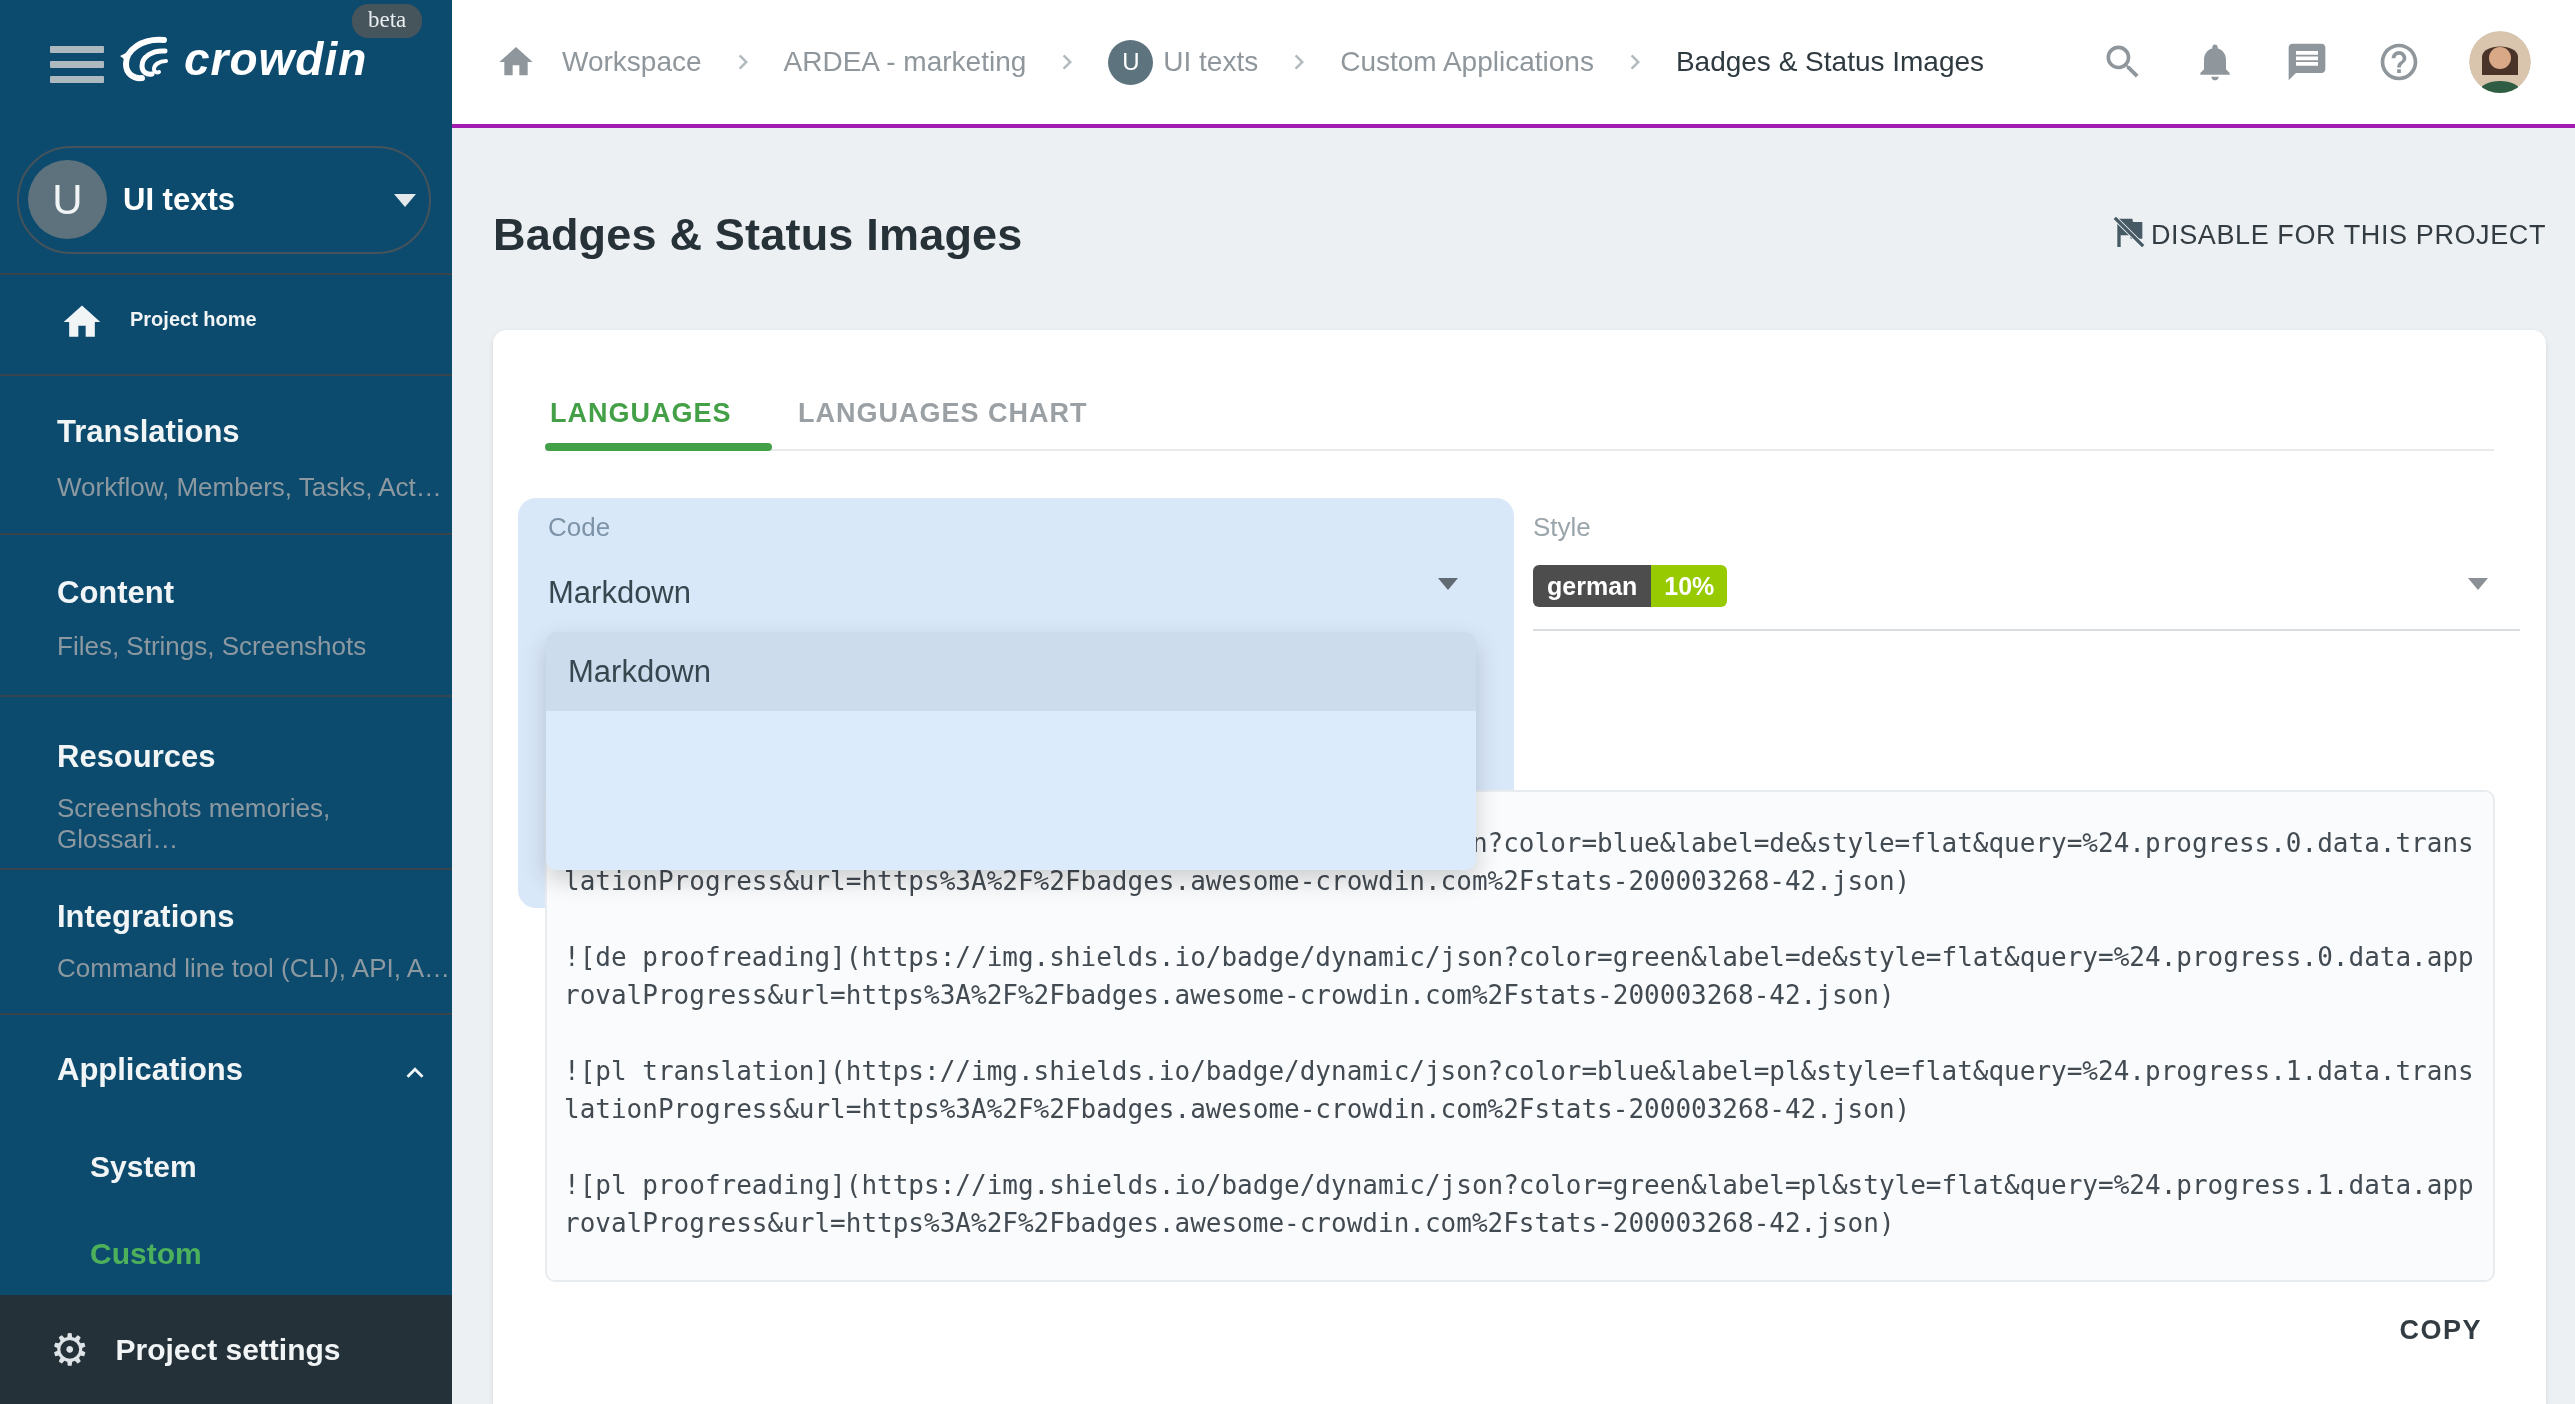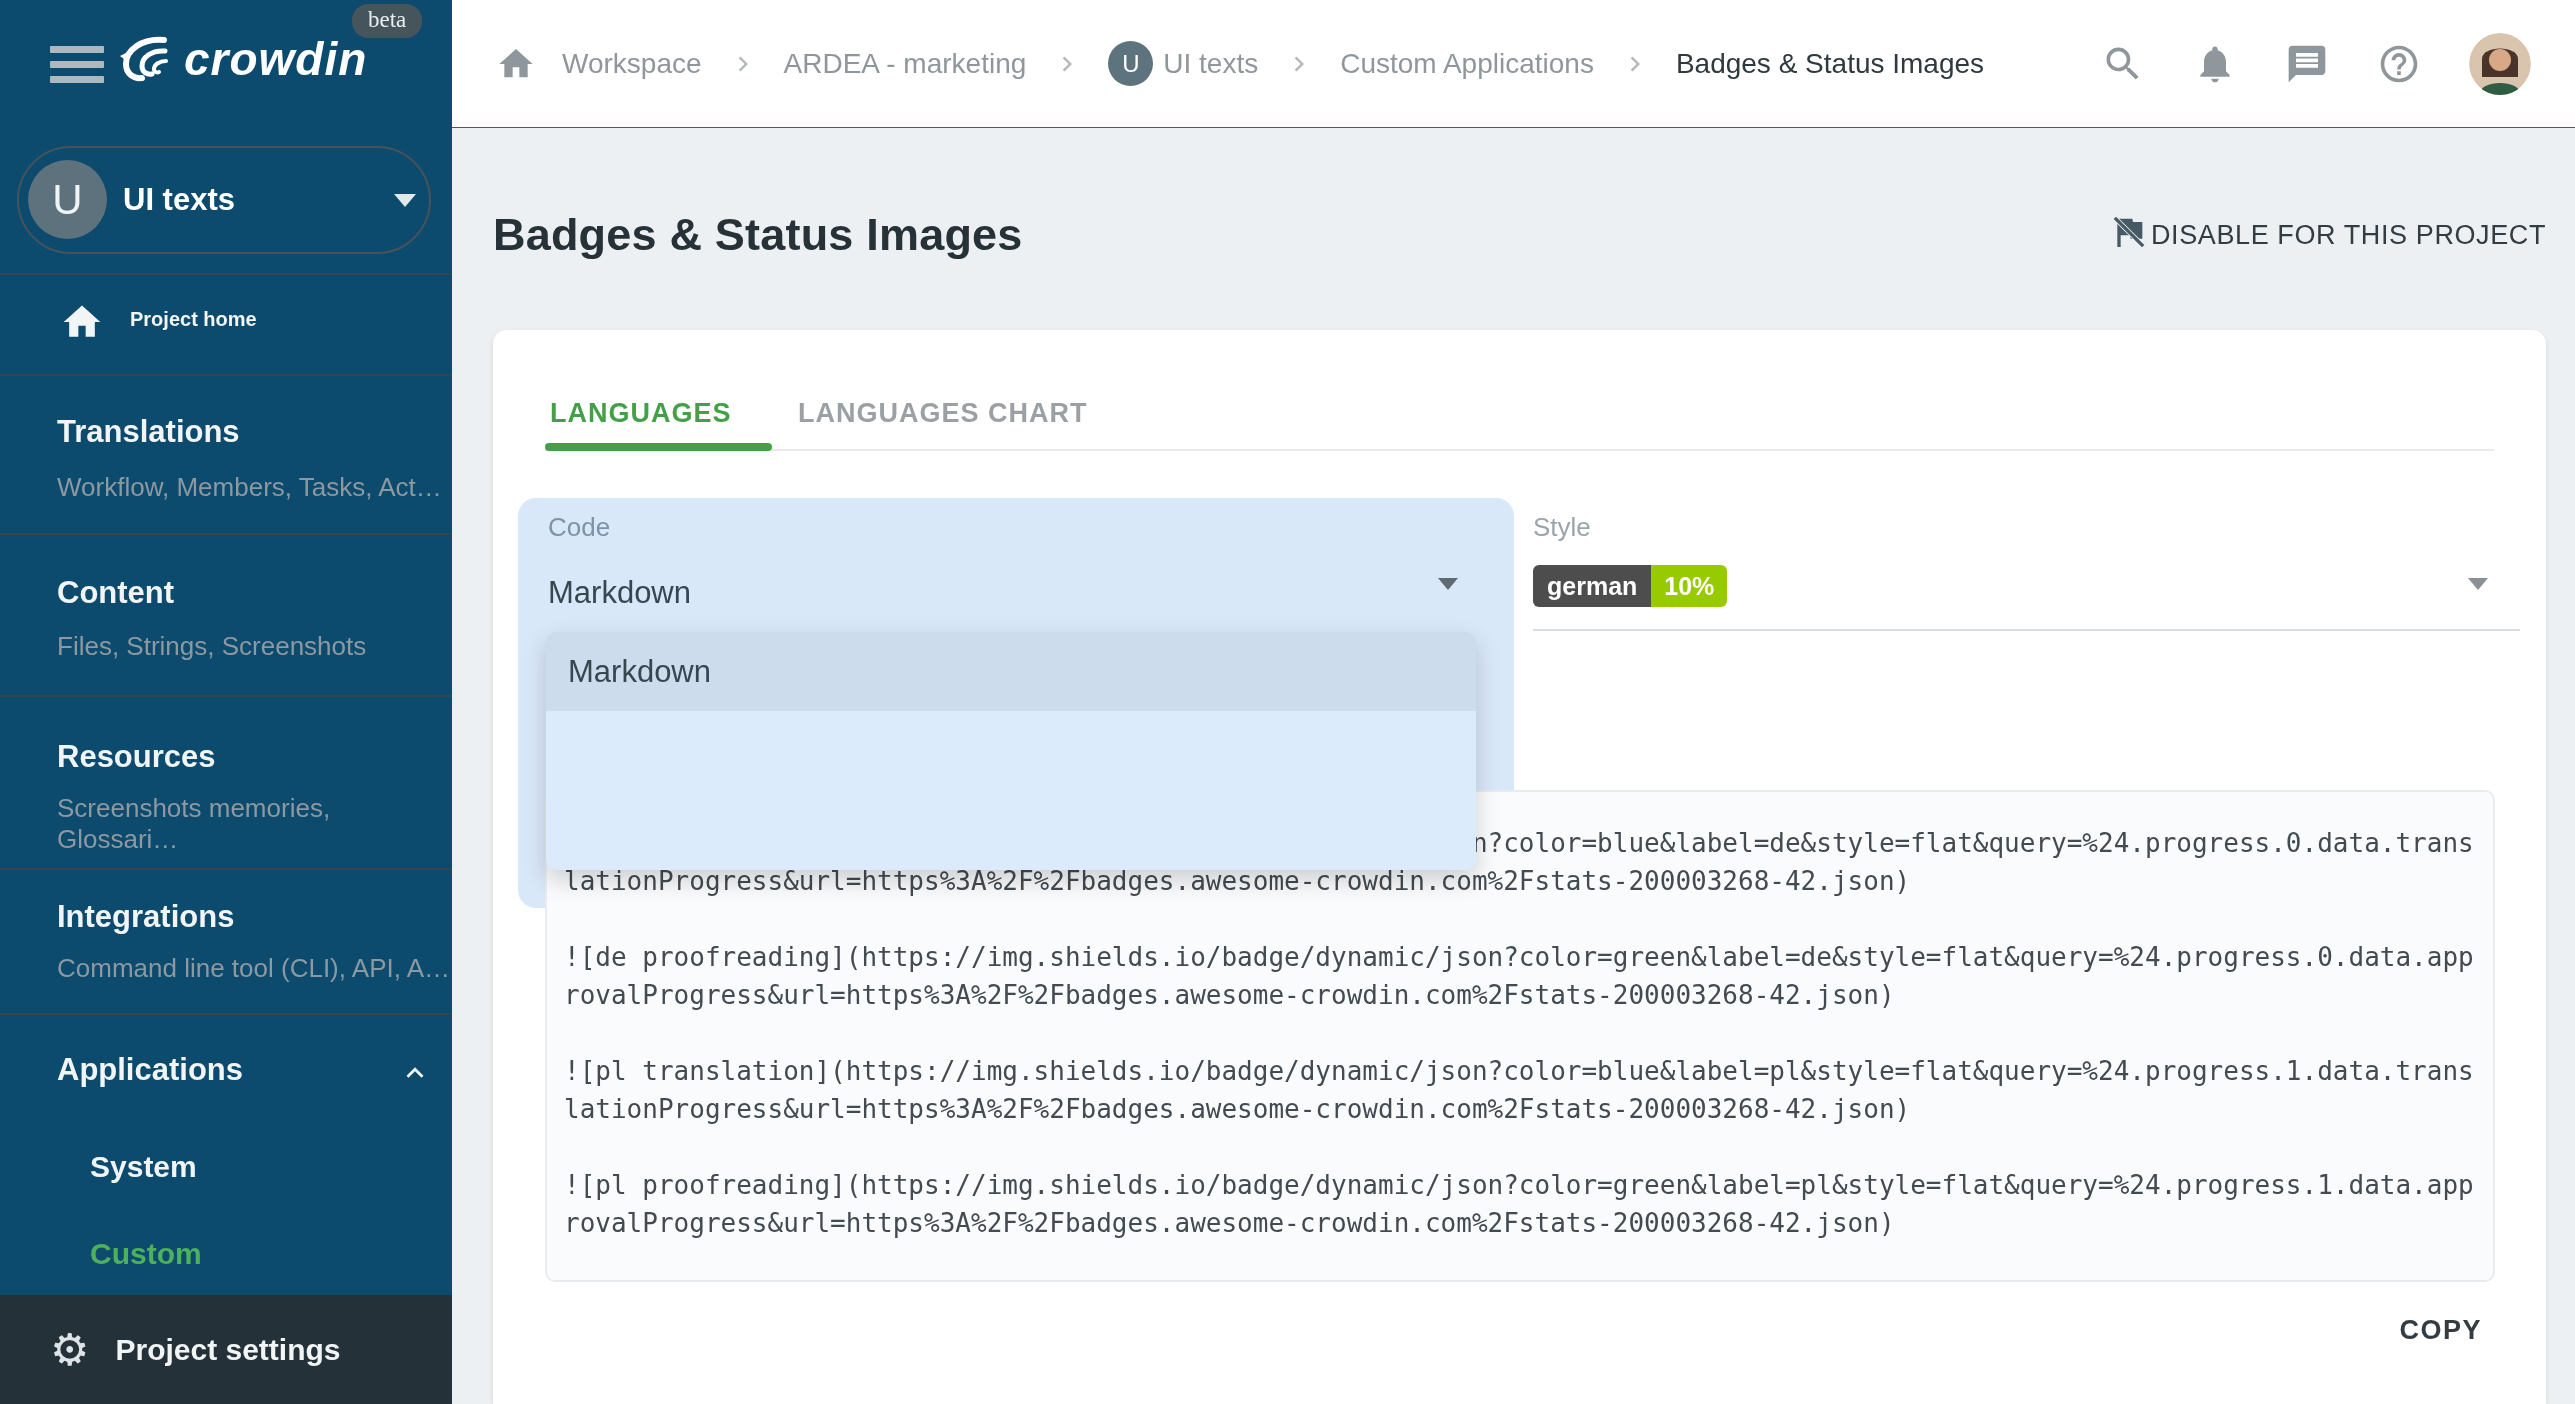--- a/index.html
+++ b/index.html
@@ -26,21 +26,21 @@
   .sec-sub { left:57px; color:#8d99a0; font-size:26px; }
   .sec-hit { left:0; width:452px; cursor:pointer; }
   .app-item { left:90px; font-size:30px; font-weight:700; color:#f2f5f6; cursor:pointer; }
   .app-item.active { color:#4db05b; }
   .chev-up { left:398px; top:1056px; }
   .settings-row { left:0; top:1295px; width:452px; height:109px; background:#253139; display:flex; align-items:center; cursor:pointer; }
   .gear-glyph { margin-left:50px; font-size:44px; color:#dde3e6; line-height:1; }
   .settings-label { margin-left:26px; color:#f2f5f6; font-size:30px; font-weight:700; }
 
   
-  .header { position:absolute; left:452px; top:0; width:2123px; height:128px; background:#fff; border-bottom:1px solid #a21caf; display:flex; align-items:center; padding:0 44px; z-index:20; }
+  .header { position:absolute; left:452px; top:0; width:2123px; height:128px; background:#fff; border-bottom:4px solid #a21caf; display:flex; align-items:center; padding:0 44px; z-index:20; }
   .crumbs { display:flex; align-items:center; gap:26px; flex:1; min-width:0; }
   .crumb { color:#8f979c; font-size:28px; cursor:pointer; white-space:nowrap; }
   .crumb.current { color:#2e3a40; font-weight:500; cursor:default; }
   .crumb-avatar { width:45px; height:45px; border-radius:50%; background:#5d737e; color:#fff; font-size:24px; display:flex; align-items:center; justify-content:center; margin-right:-8px; }
   .crumb-with-av { display:flex; align-items:center; gap:18px; cursor:pointer; }
   .hdr-icons { display:flex; align-items:center; gap:48px; }
   .hdr-icon { width:44px; height:44px; cursor:pointer; flex:none; }
   .hdr-avatar { width:62px; height:62px; border-radius:50%; overflow:hidden; cursor:pointer; flex:none; }
 
   

